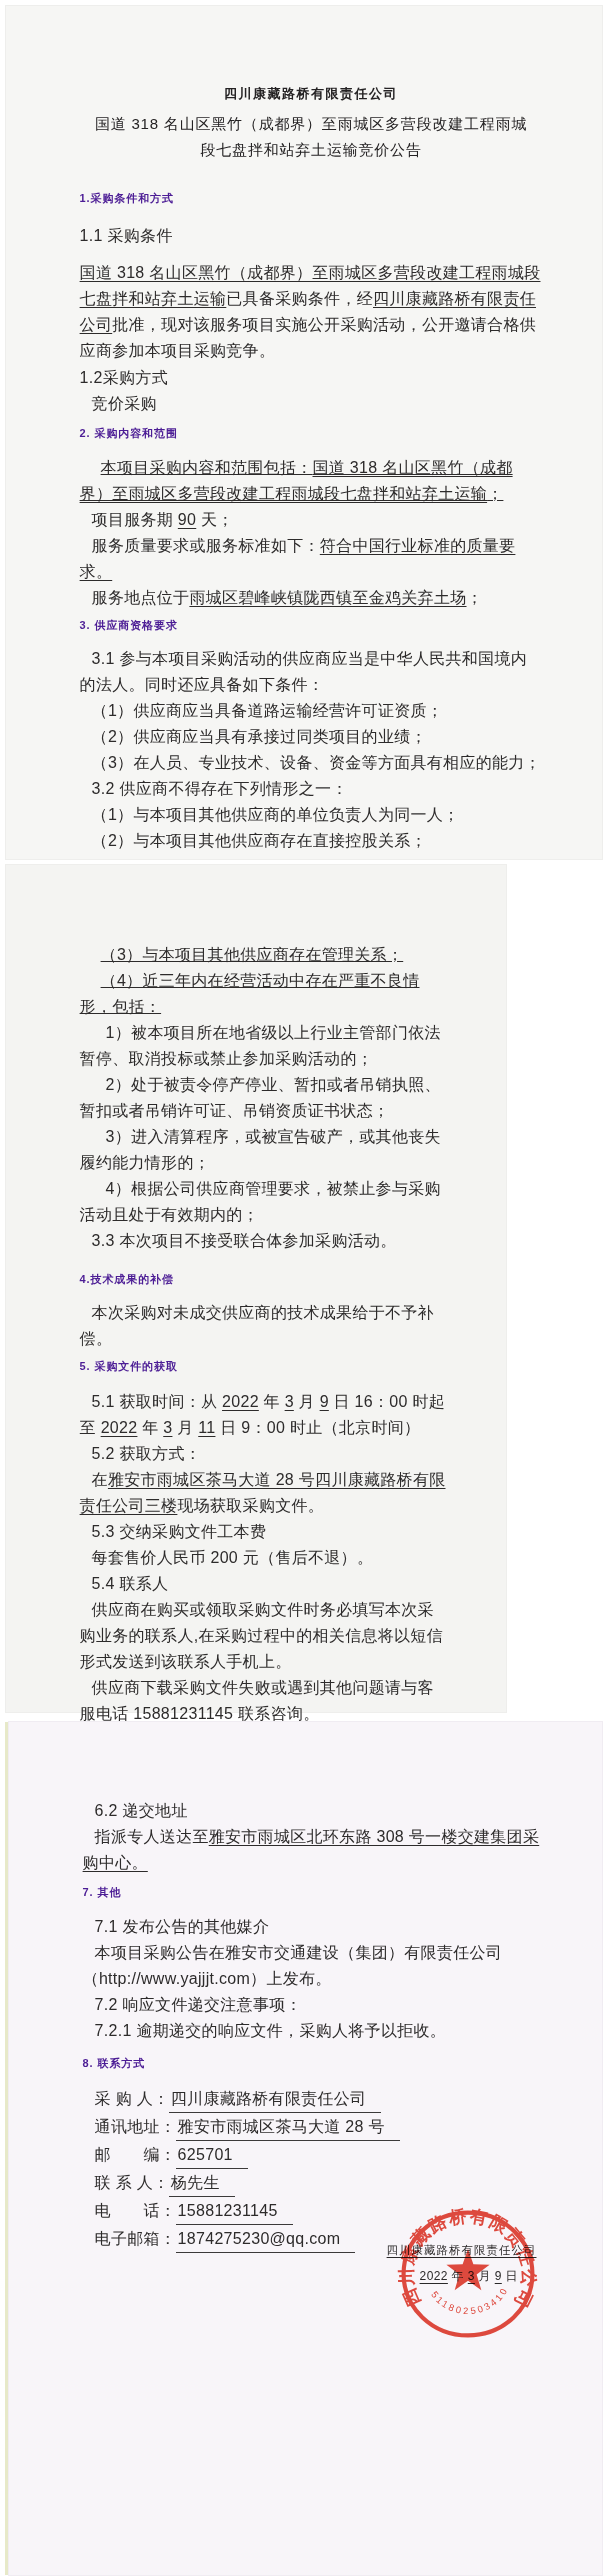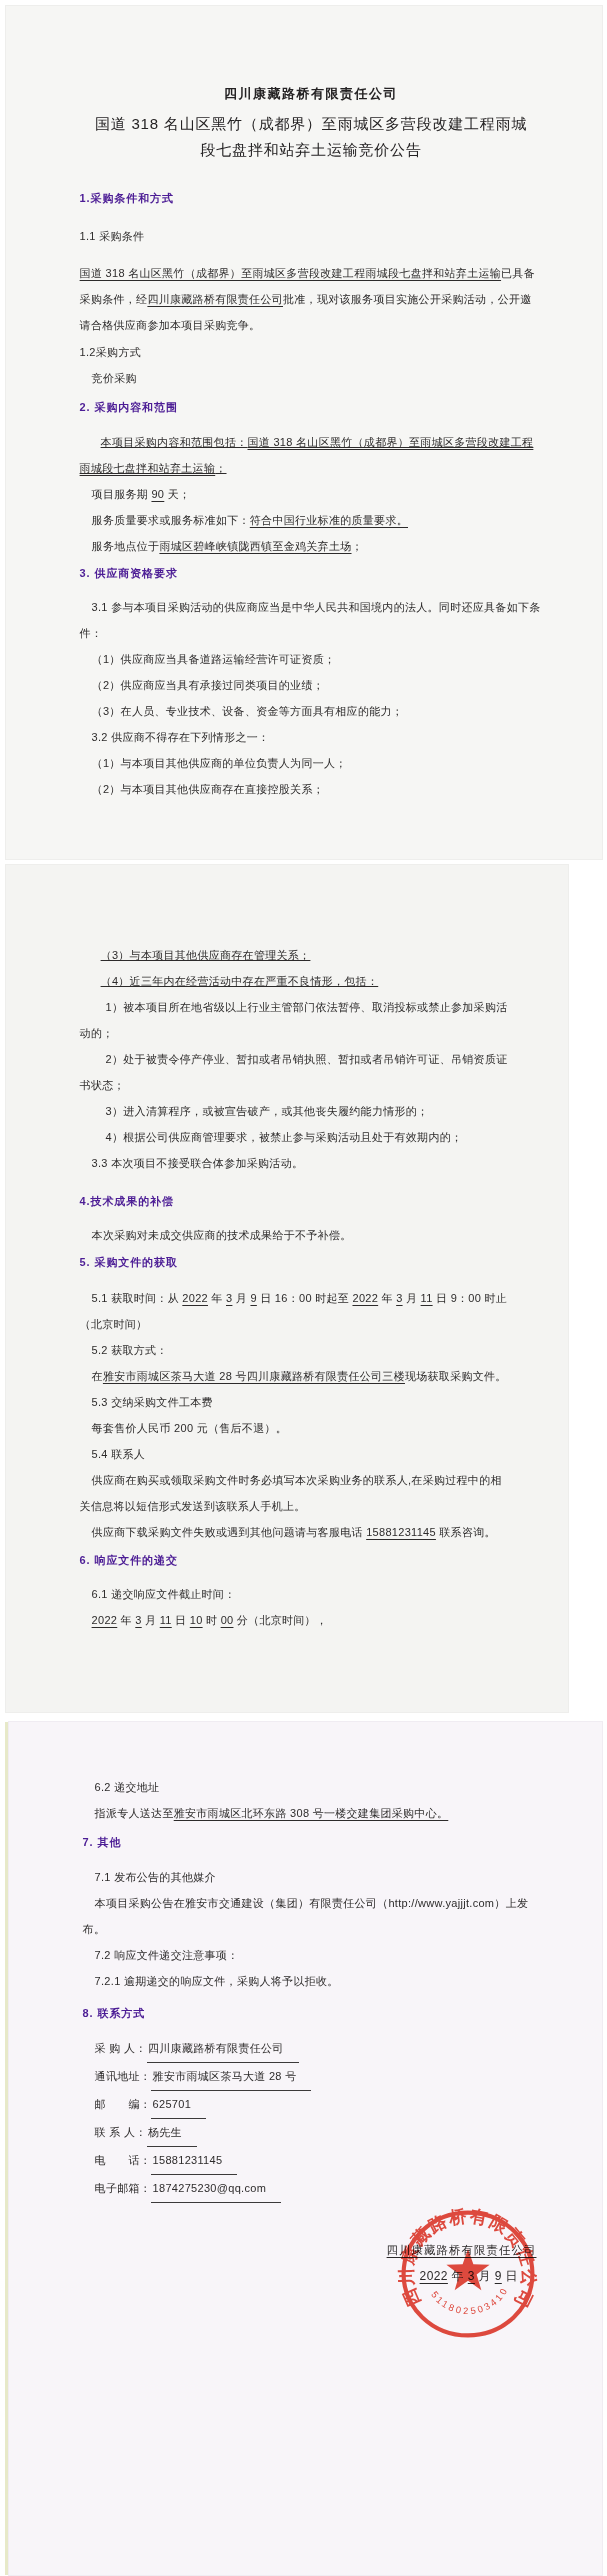--- a/index.html
+++ b/index.html
@@ -6,24 +6,24 @@
   body{
     width:607px;height:2576px;position:relative;background:#ffffff;
     font-family:"Liberation Sans","DejaVu Sans",sans-serif;
     color:#2d2b2b;
   }
   .page{
     position:absolute;box-sizing:border-box;
     border:0.8px solid #eeeeec;
   }
   #page1{left:4.6px;top:4.6px;width:598px;height:855px;background:#f6f6f4;padding:76px 59px 0 74px;}
-  #page2{left:4.6px;top:864px;width:564px;height:849px;background:#f4f4f2;padding:77px 59px 12px 74px;}
-  #page3{left:7.6px;top:1721px;width:595px;height:855px;background:#f8f5f9;padding:52px 59px 0 74px;border:0.8px solid #f0ecf2;}
+  #page2{left:4.6px;top:864px;width:502px;height:849px;background:#f4f4f2;padding:77px 59px 12px 74px;}
+  #page3{left:7.6px;top:1721px;width:595px;height:855px;background:#f8f5f9;padding:76px 59px 0 74px;border:0.8px solid #f0ecf2;}
   .edge-strip{position:absolute;left:-3.8px;top:0;width:3px;height:100%;background:#e7e9c9;}
-  p{margin:0;font-size:11px;line-height:26px;letter-spacing:0.3px;}
+  p{margin:0;font-size:16px;line-height:26px;letter-spacing:0.3px;}
   .hd{font-weight:700;font-size:11px;line-height:29px;letter-spacing:0.9px;color:#4c1d95;}
   .company-title{text-align:center;font-weight:700;font-size:13px;line-height:23px;letter-spacing:1.5px;color:#242223;}
   .main-title{text-align:center;font-weight:400;font-size:15px;line-height:26px;letter-spacing:0.8px;
     max-width:443px;margin:6px auto 0 auto;color:#242223;}
   .i1{text-indent:12px;}
   .i2{text-indent:21px;text-decoration:underline;}
   .i3{text-indent:26px;}
   .u{text-decoration:underline;text-underline-offset:3px;text-decoration-thickness:0.8px;}
   .contact-row{line-height:27px;}
   .cv{display:inline-block;border-bottom:0.8px solid #3c3a3a;padding:0 15px 0 1.5px;text-indent:0;}

